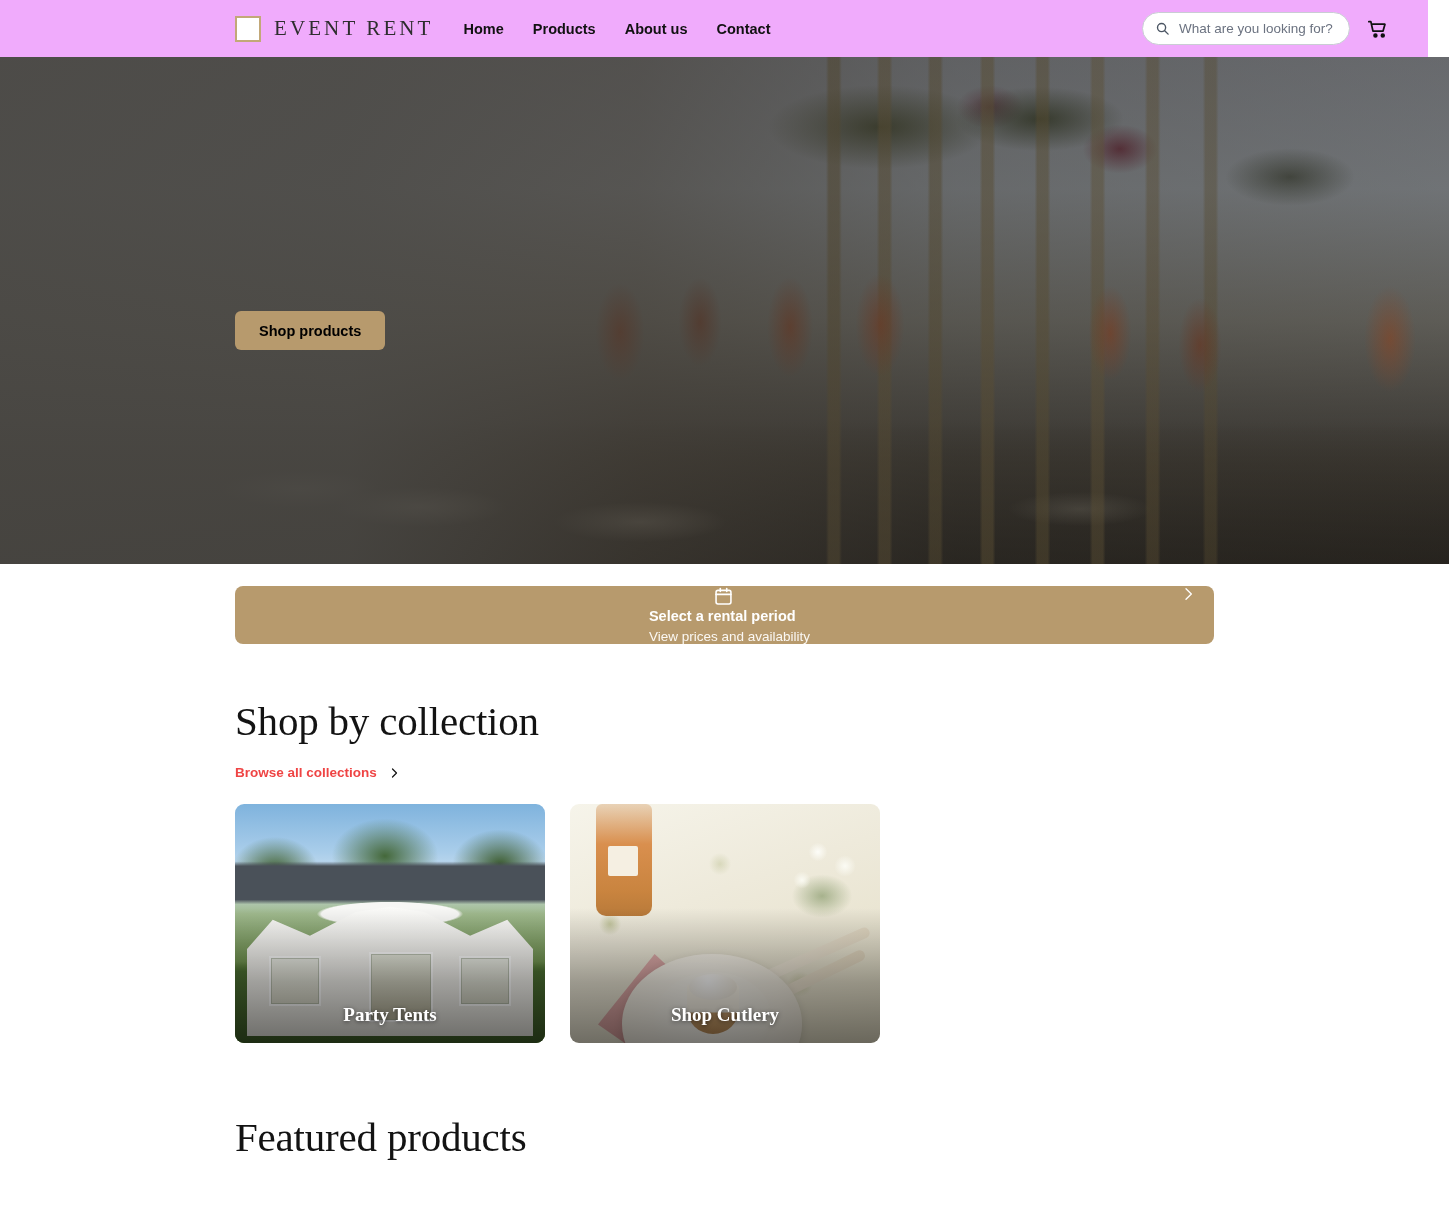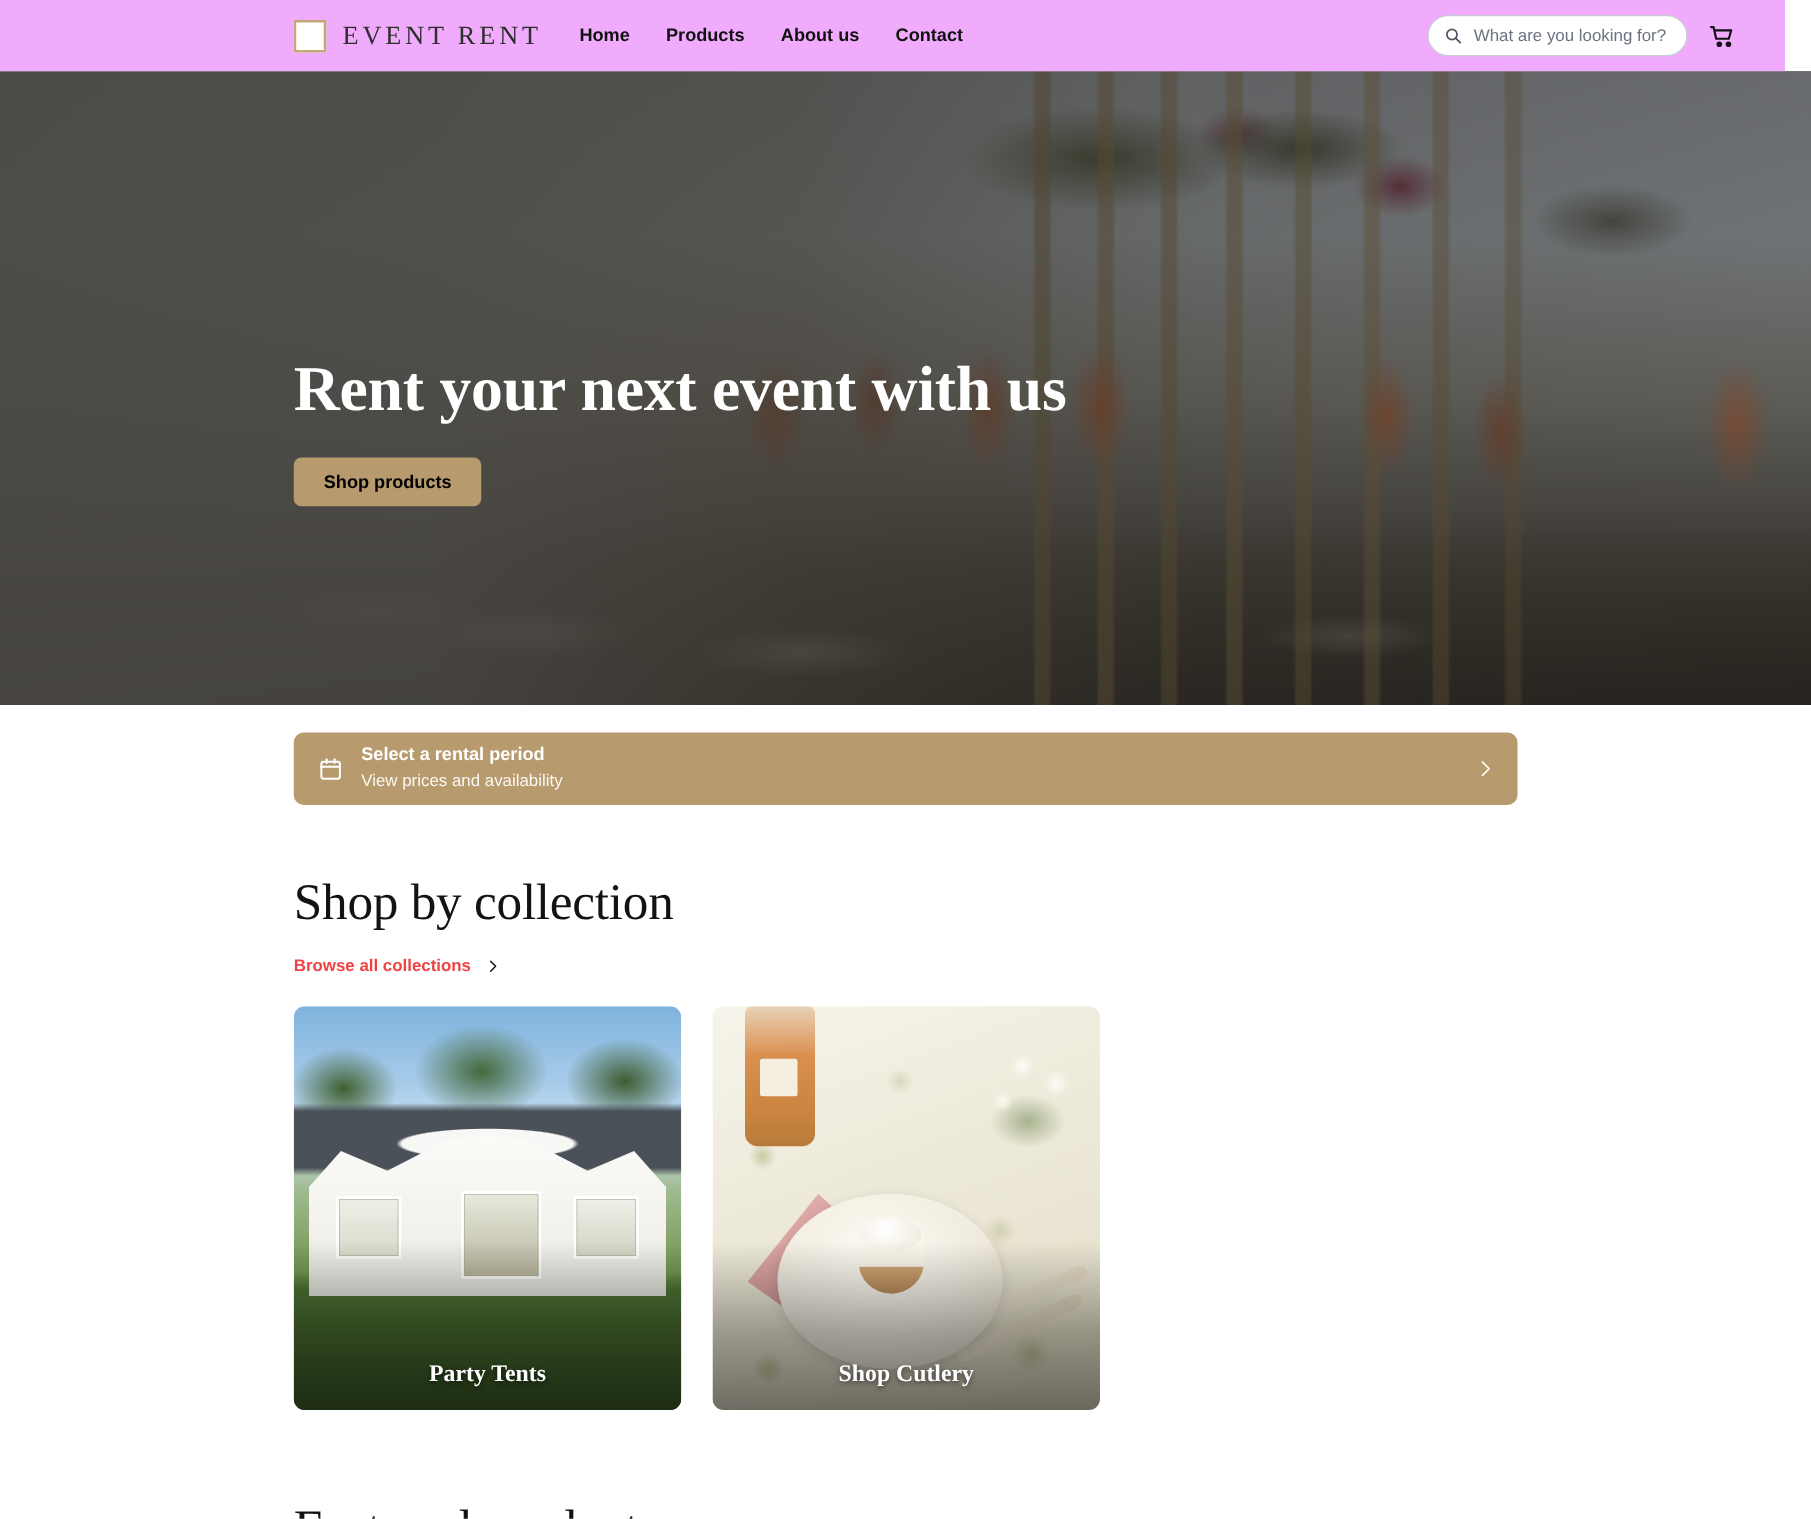--- a/index.html
+++ b/index.html
@@ -187,20 +187,21 @@
   .rental-banner {
     margin-top: 22px;
     height: 58px;
     background: #b79a6d;
     border-radius: 8px;
     display: flex;
     align-items: center;
     padding: 0 18px 0 16px;
     cursor: pointer;
     position: relative;
+    flex-direction: column;
   }
   .rental-icon { width: 26px; display: flex; justify-content: center; }
   .rental-text { margin-left: 12px; }
   .rental-title {
     font-size: 14.5px; font-weight: bold; color: #ffffff; line-height: 1.35;
   }
   .rental-desc {
     font-size: 13.5px; color: #fbf8f3; line-height: 1.45;
   }
   .rental-chevron {
@@ -227,21 +228,21 @@
   }
 
   .cards {
     margin-top: 23px;
     display: grid;
     grid-template-columns: repeat(3, 310px);
     gap: 25px;
   }
   .card {
     position: relative;
-    height: 323px;
+    height: 239px;
     border-radius: 9px;
     overflow: hidden;
     cursor: pointer;
   }
   .card-img { position: absolute; inset: 0; }
   .card-shade {
     position: absolute; left: 0; right: 0; bottom: 0; height: 135px;
     background: linear-gradient(180deg, rgba(0,0,0,0) 0%, rgba(0,0,0,.34) 55%, rgba(0,0,0,.52) 100%);
   }
   .card-label {
@@ -453,21 +454,20 @@
         <circle cx="17.2" cy="19" r="1.5" fill="#111"></circle>
       </svg>
     </div>
   </div>
 </div>
 
 <section class="hero">
   <div class="hero-photo"></div>
   <div class="hero-overlay"></div>
   <div class="hero-inner">
-    <h1 class="hero-title">Rent your next event with us</h1>
     <button class="hero-btn">Shop products</button>
   </div>
 </section>
 
 <div class="page">
 
   <div class="rental-banner">
     <div class="rental-icon">
       <svg width="21" height="21" viewBox="0 0 24 24" fill="none" stroke="#ffffff" stroke-width="1.8" stroke-linecap="round" stroke-linejoin="round">
         <rect x="3.5" y="5" width="17" height="15.5" rx="2.2"></rect>

